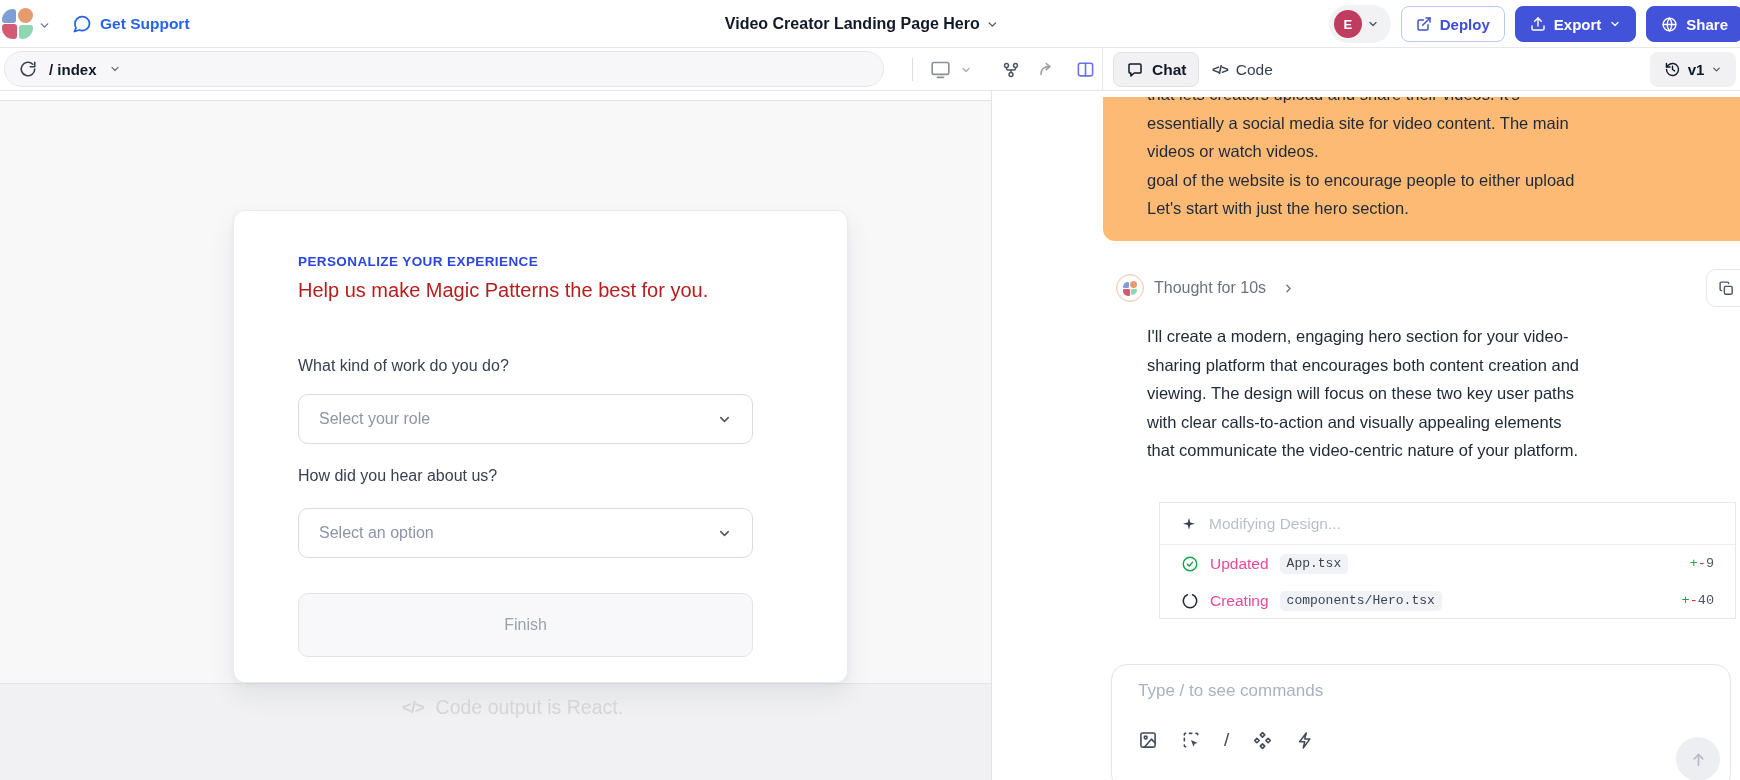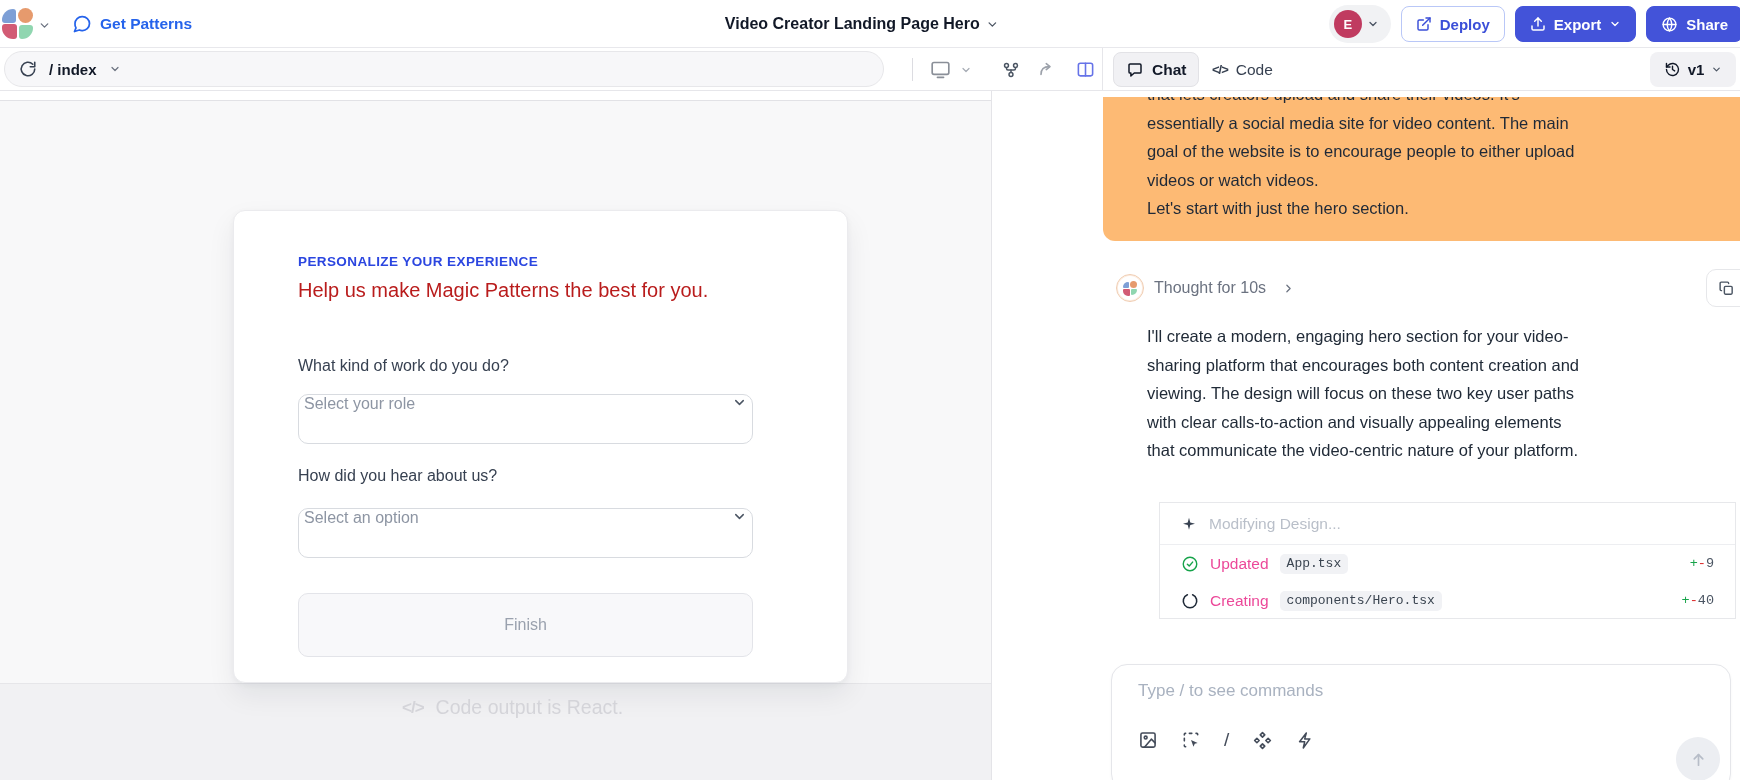--- a/index.html
+++ b/index.html
@@ -53,21 +53,21 @@
   
   .preview{position:absolute;left:0;top:91px;width:991px;height:689px;background:#f8f8f9}
   .preview .topwhite{position:absolute;left:0;top:0;width:100%;height:10px;background:#fff;border-bottom:1.5px solid #e2e2e6}
   .preview .bottomstrip{position:absolute;left:0;top:592px;width:100%;height:97px;background:#f1f1f3;border-top:1px solid #e6e6e9}
   .card{position:absolute;left:233px;top:119px;width:615px;height:473px;background:#fff;border:1px solid #ebebee;
         border-radius:12px;box-shadow:0 12px 28px rgba(16,24,40,.07),0 2px 6px rgba(16,24,40,.04)}
   .eyebrow{position:absolute;left:64px;top:43px;font-size:13.5px;font-weight:700;letter-spacing:.4px;color:#2b46e0}
   .card-head{position:absolute;left:64px;top:68px;font-size:20px;color:#b91c1c}
   .q-label{position:absolute;left:64px;font-size:16px;color:#374151}
   .sel{position:absolute;left:64px;width:455px;height:50px;border:1.5px solid #d8dbe0;border-radius:10px;
-       background:#fff;display:flex;align-items:flex-start;padding:0 5px;cursor:pointer}
+       background:#fff;display:flex;align-items:center;padding:0 20px;cursor:pointer}
   .sel .ph{font-size:16px;color:#8d95a3;flex:1}
   .finish{position:absolute;left:64px;top:382px;width:455px;height:64px;border:1.5px solid #e3e4e9;border-radius:10px;
           background:#f8f8fa;color:#9aa1ae;font-size:16px;font-weight:400;display:flex;align-items:center;justify-content:center}
   .watermark{position:absolute;left:402px;top:605px;display:flex;align-items:center;gap:12px;color:#d4d4d9}
   .watermark .wicon{font-size:17px;font-weight:700;letter-spacing:-1px}
   .watermark .wtext{font-size:19.5px}
 
   
   .chat{position:absolute;left:991px;top:91px;width:749px;height:689px;background:#fff;border-left:1px solid #e4e4e8;overflow:hidden}
   .bubble{position:absolute;left:111px;top:6px;width:638px;height:144px;background:#fdba74;
@@ -125,21 +125,21 @@
       <svg width="13" height="13" viewBox="0 0 24 24" fill="none" stroke="currentColor" stroke-width="2.4" stroke-linecap="round" stroke-linejoin="round">
           <polyline points="6 9 12 15 18 9"></polyline>
         </svg>
     </span>
     <div class="support">
       <span>
         <svg width="20" height="20" viewBox="0 0 24 24" fill="none" stroke="currentColor" stroke-width="2.1" stroke-linecap="round" stroke-linejoin="round">
             <path d="M21 11.5a8.38 8.38 0 0 1-9 8.3 8.5 8.5 0 0 1-3.2-.6L3 21l1.8-4.3A8.38 8.38 0 0 1 3.6 11.5a8.5 8.5 0 0 1 8.7-8.4 8.5 8.5 0 0 1 8.7 8.4z"></path>
           </svg>
       </span>
-      <span>Get Patterns</span>
+      <span>Get Support</span>
     </div>
     <div class="title-wrap">
       <span class="t">Video Creator Landing Page Hero</span>
       <span style="color:#4b5563">
         <svg width="13" height="13" viewBox="0 0 24 24" fill="none" stroke="currentColor" stroke-width="2.4" stroke-linecap="round" stroke-linejoin="round">
             <polyline points="6 9 12 15 18 9"></polyline>
           </svg>
       </span>
     </div>
     <div class="top-right">
@@ -303,22 +303,22 @@
       <span class="wtext">Code output is React.</span>
     </div>
   </div>
 
   <div class="chat">
 
     <div class="bubble">
       <div class="lines">
         <div>that lets creators upload and share their videos. It's</div>
         <div>essentially a social media site for video content. The main</div>
+        <div>videos or watch videos.</div>
         <div>goal of the website is to encourage people to either upload</div>
-        <div>videos or watch videos.</div>
         <div>Let's start with just the hero section.</div>
       </div>
     </div>
 
     <div class="thought-row">
       <div class="mp-avatar">
         <i class="a-tl"></i>
           <i class="a-tr"></i>
           <i class="a-bl"></i>
           <i class="a-br"></i>

